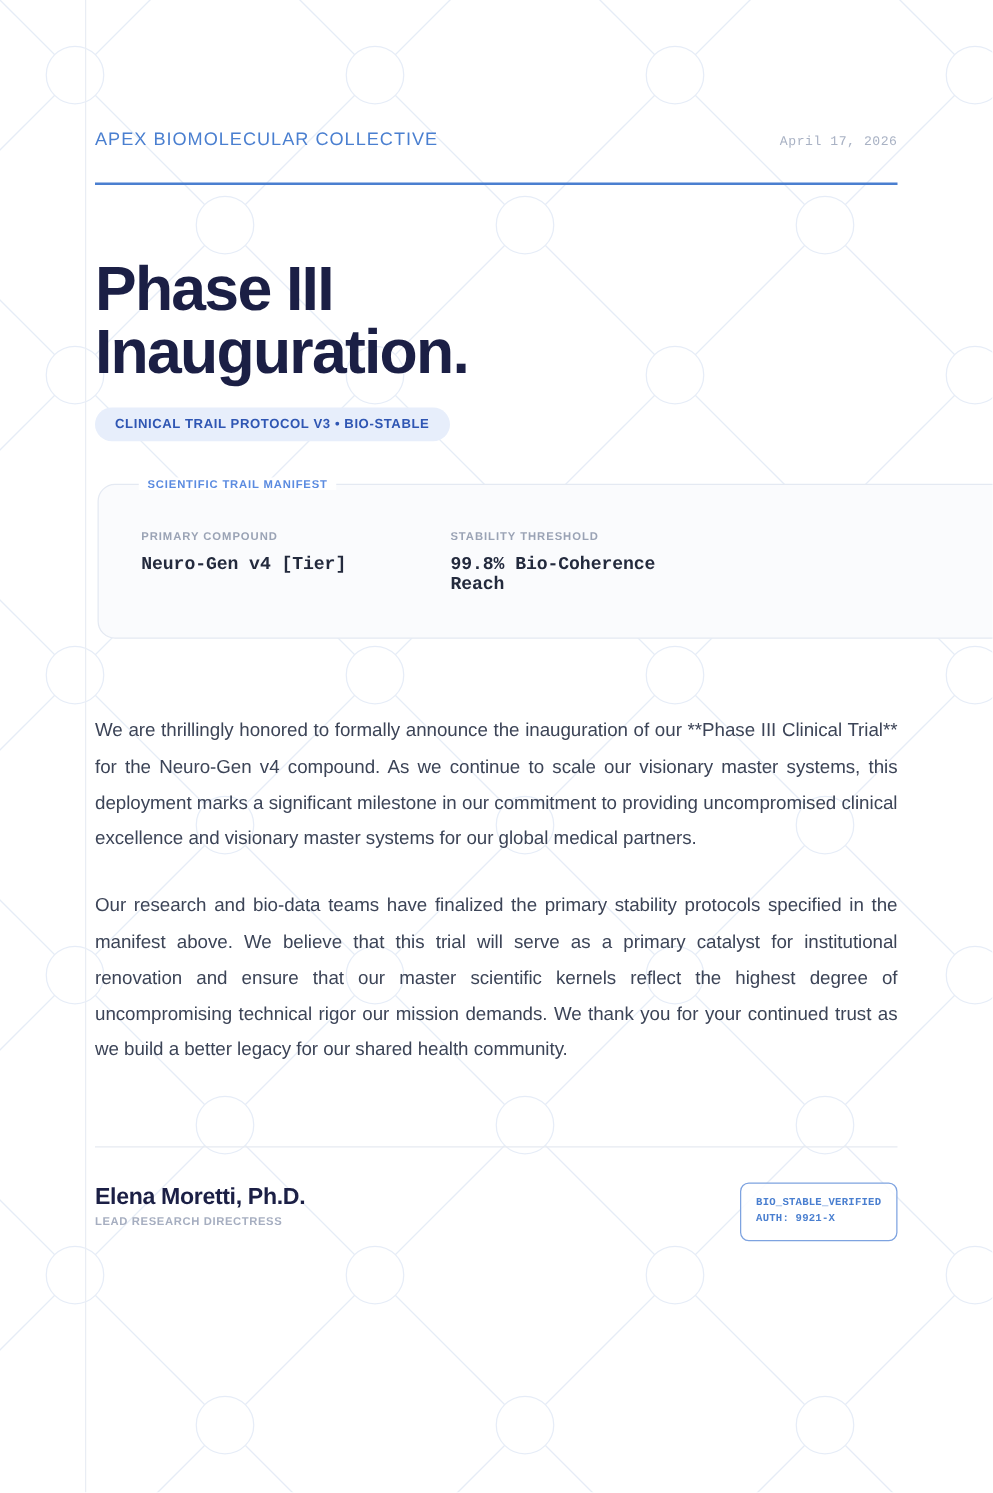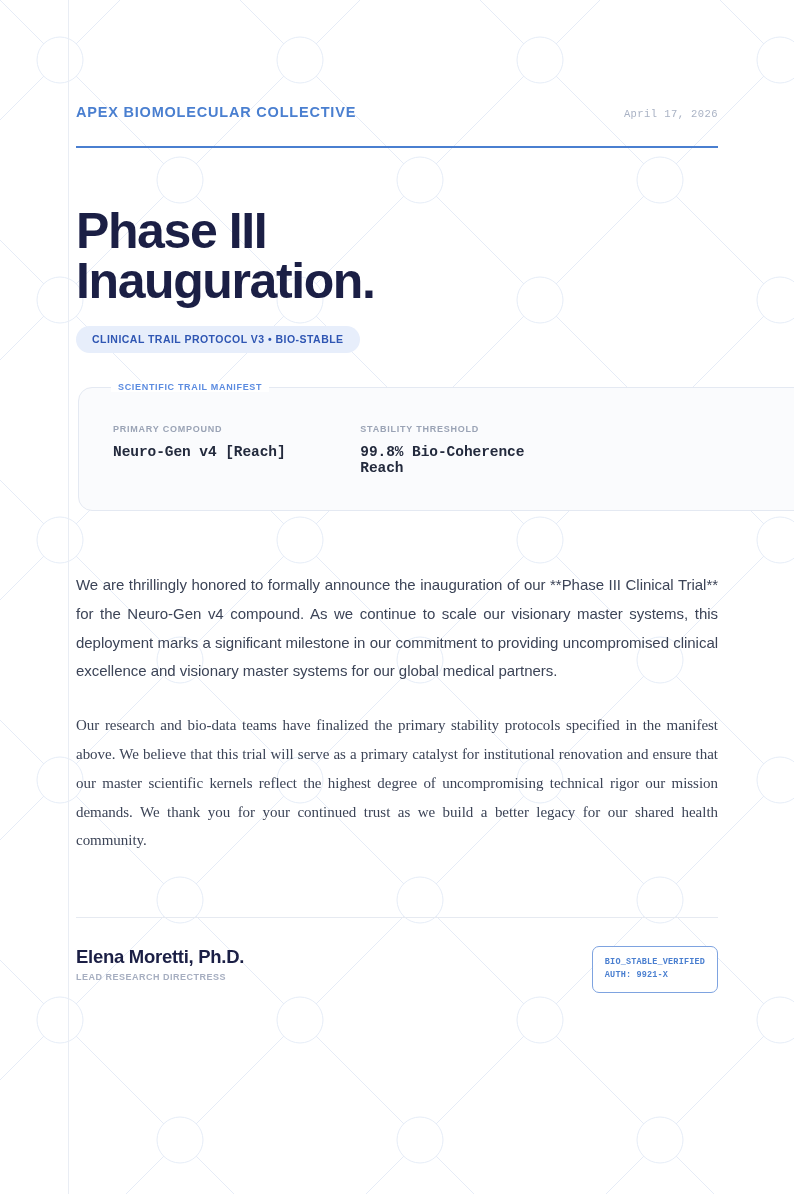--- a/index.html
+++ b/index.html
@@ -47,21 +47,21 @@
 
   
   .header-row {
     display: flex;
     align-items: baseline;
     justify-content: space-between;
   }
 
   .brand {
     font-size: 14.5px;
-    font-weight: bold;
+    font-weight: normal;
     letter-spacing: 0.055em;
     color: #4a7fd0;
     text-transform: uppercase;
   }
 
   .doc-date {
     font-family: "Liberation Mono", monospace;
     font-size: 10.5px;
     letter-spacing: 0.04em;
     color: #a9b2c4;
@@ -155,21 +155,21 @@
   
   .body-copy { margin-top: 60px; }
 
   .body-copy p {
     font-size: 15px;
     line-height: 1.92;
     color: #3c4457;
     text-align: justify;
     letter-spacing: -0.002em;
   }
-  .body-copy p + p { margin-top: 25px; font-family: Liberation Serif, serif; }
+  .body-copy p + p { margin-top: 25px; }
 
   
   .sign-rule {
     margin-top: 62px;
     height: 1px;
     background: #e6eaf1;
   }
 
   .sign-row {
     margin-top: 28px;
@@ -252,21 +252,21 @@
 
   <div class="badge">Clinical Trail Protocol V3 • Bio-Stable</div>
 
   <div class="manifest-wrap">
     <div class="manifest-card">
       <div class="manifest-legend">Scientific Trail Manifest</div>
       <div class="manifest-grid">
 
         <div>
           <div class="field-label">Primary Compound</div>
-          <div class="field-value">Neuro-Gen v4 [Reach]</div>
+          <div class="field-value">Neuro-Gen v4 [Tier]</div>
         </div>
 
         <div>
           <div class="field-label">Stability Threshold</div>
           <div class="field-value">99.8% Bio-Coherence Reach</div>
         </div>
 
 
 
       </div>

